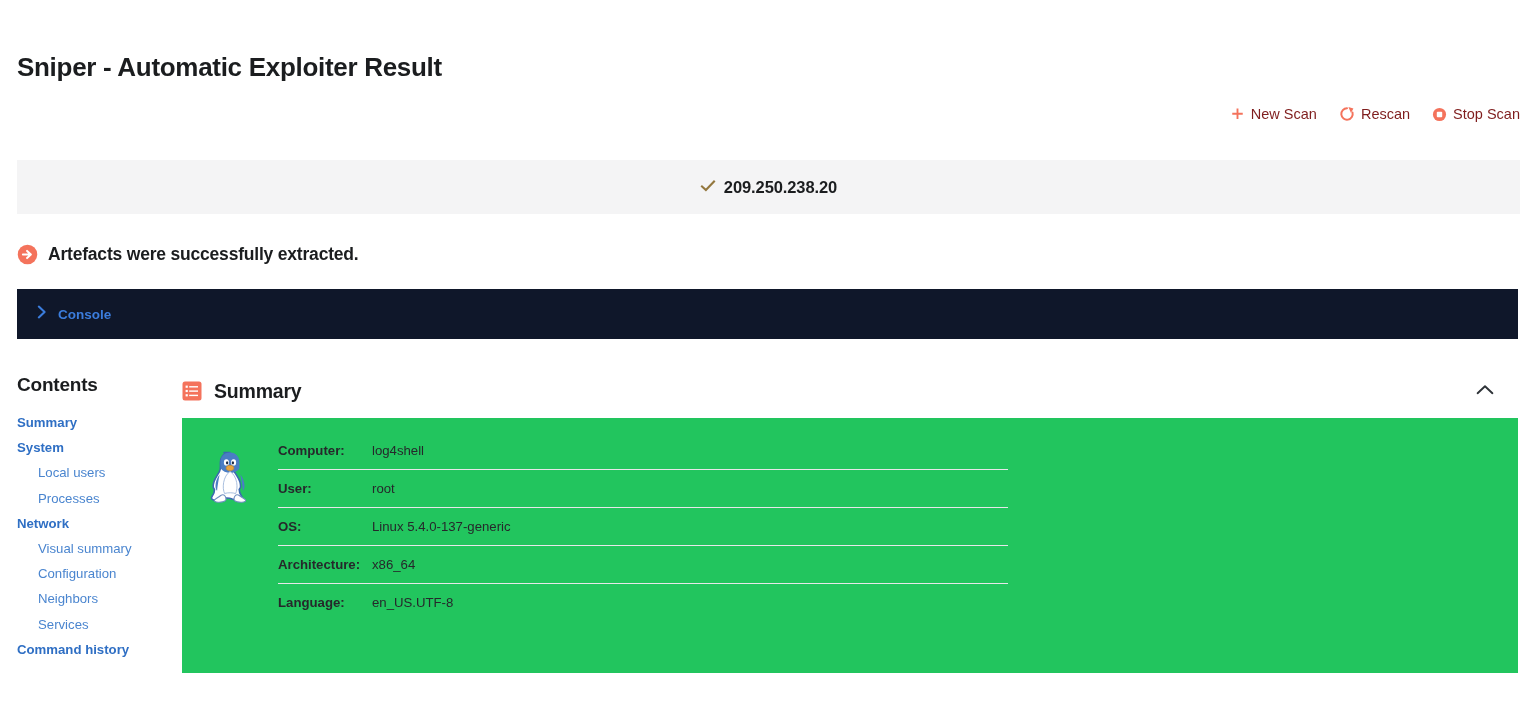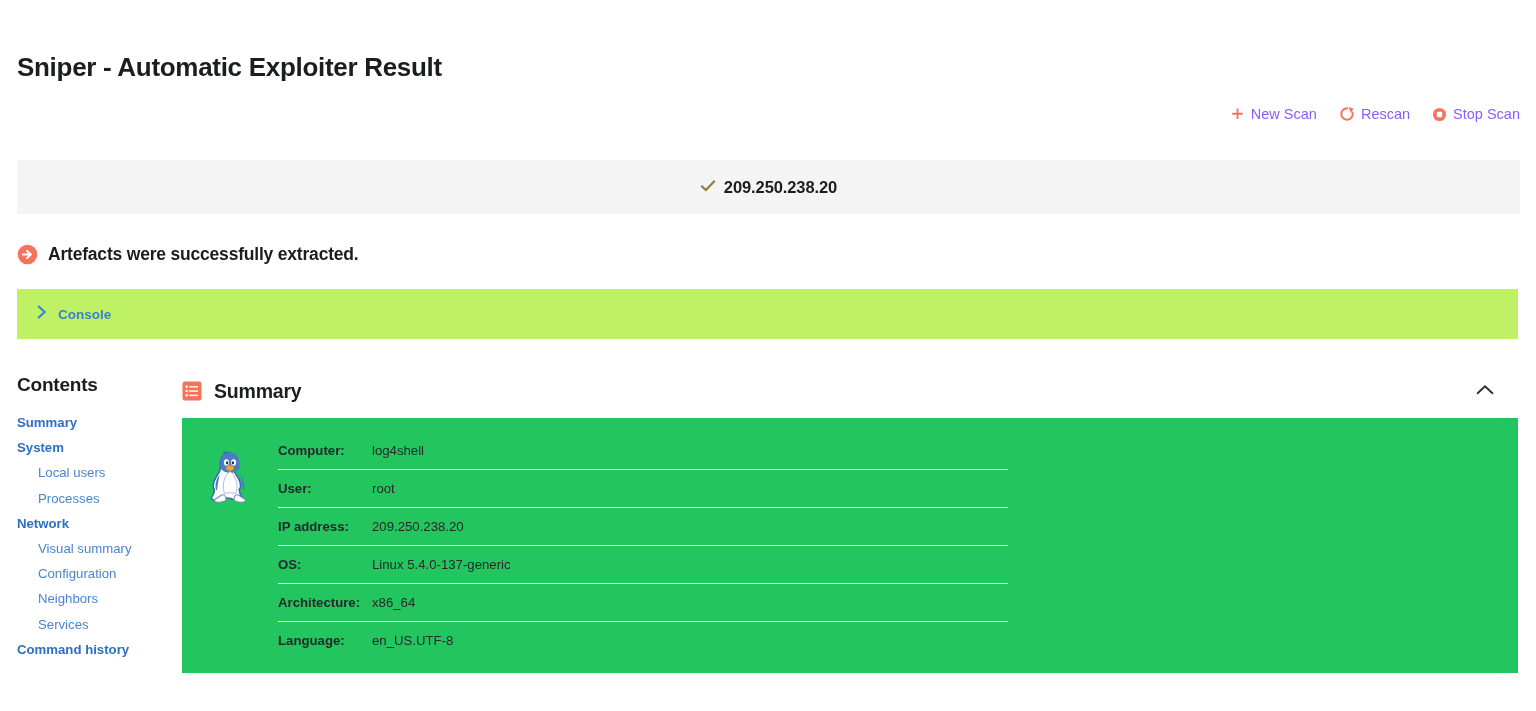--- a/index.html
+++ b/index.html
@@ -35,21 +35,21 @@
   .action {
     display: flex;
     align-items: center;
     gap: 6px;
     cursor: pointer;
     font-size: 14.5px;
     color: #3b7ddd;
     white-space: nowrap;
   }
   .action .ic { display: flex; align-items: center; }
-  .action-label { color: #8b5cf6; }
+  .action-label { color: #7f1d1d; }
 
   
   .ip-banner {
     position: absolute;
     left: 17px; top: 160px;
     width: 1503px; height: 54px;
     background: #f4f4f5;
     display: flex;
     align-items: center;
     justify-content: center;
@@ -77,21 +77,21 @@
     font-weight: bold;
     color: #1b1d1f;
     letter-spacing: -0.2px;
   }
 
   
   .console-panel {
     position: absolute;
     left: 17px; top: 289px;
     width: 1501px; height: 50px;
-    background: #bef264;
+    background: #0f172a;
     display: flex;
     align-items: center;
   }
   .console-toggle {
     display: flex;
     align-items: center;
     gap: 10px;
     margin-left: 20px;
     cursor: pointer;
   }
@@ -332,24 +332,20 @@
           <tbody>
             <tr>
               <td class="k">Computer:</td>
               <td class="v">log4shell</td>
             </tr>
             <tr>
               <td class="k">User:</td>
               <td class="v">root</td>
             </tr>
             <tr>
-              <td class="k">IP address:</td>
-              <td class="v">209.250.238.20</td>
-            </tr>
-            <tr>
               <td class="k">OS:</td>
               <td class="v">Linux 5.4.0-137-generic</td>
             </tr>
             <tr>
               <td class="k">Architecture:</td>
               <td class="v">x86_64</td>
             </tr>
             <tr>
               <td class="k">Language:</td>
               <td class="v">en_US.UTF-8</td>

